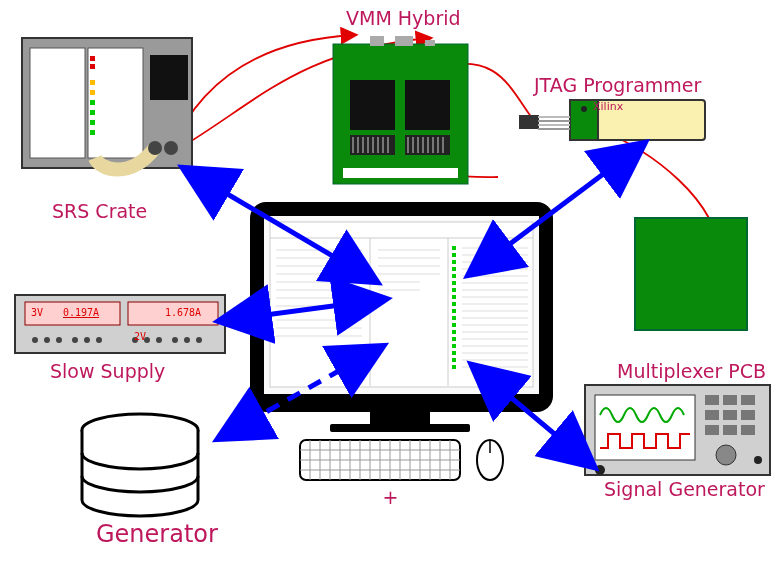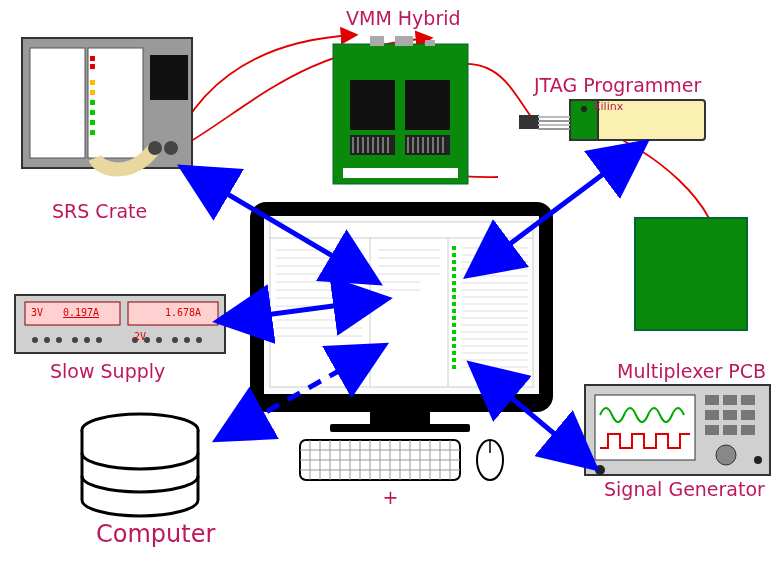--- a/index.html
+++ b/index.html
@@ -284,21 +284,21 @@
 </svg>
 
 <div class="label" style="left:52px; top:200px;">SRS Crate</div>
 <div class="label" style="left:50px; top:360px;">Slow Supply</div>
 
 <div class="small-label" style="position:absolute; left:31px; top:307px;">3V</div>
 <div class="small-label" style="position:absolute; left:63px; top:307px;text-decoration:underline;">0.197A</div>
 <div class="small-label" style="position:absolute; left:134px; top:307px;margin-top:24px;">2V</div>
 <div class="small-label" style="position:absolute; left:165px; top:307px;">1.678A</div>
 
-<div class="label" style="left:96px; top:520px; font-size:24px;">Computer</div>
+<div class="label" style="left:96px; top:520px; font-size:24px;">Generator</div>
 <div class="label" style="left:346px; top:7px;">VMM Hybrid</div>
 <div class="label" style="left:534px; top:74px;">JTAG Programmer</div>
 <div class="label" style="left:593px; top:100px; font-size:11px;">Xilinx</div>
 <div class="label" style="left:617px; top:348px;margin-top:12px;">Multiplexer PCB</div>
 <div class="label" style="left:604px; top:478px;">Signal Generator</div>
 
 <div class="label" style="left:0; right:0; top:486px; text-align:center;">
   <div>+</div>
 </div>
 

